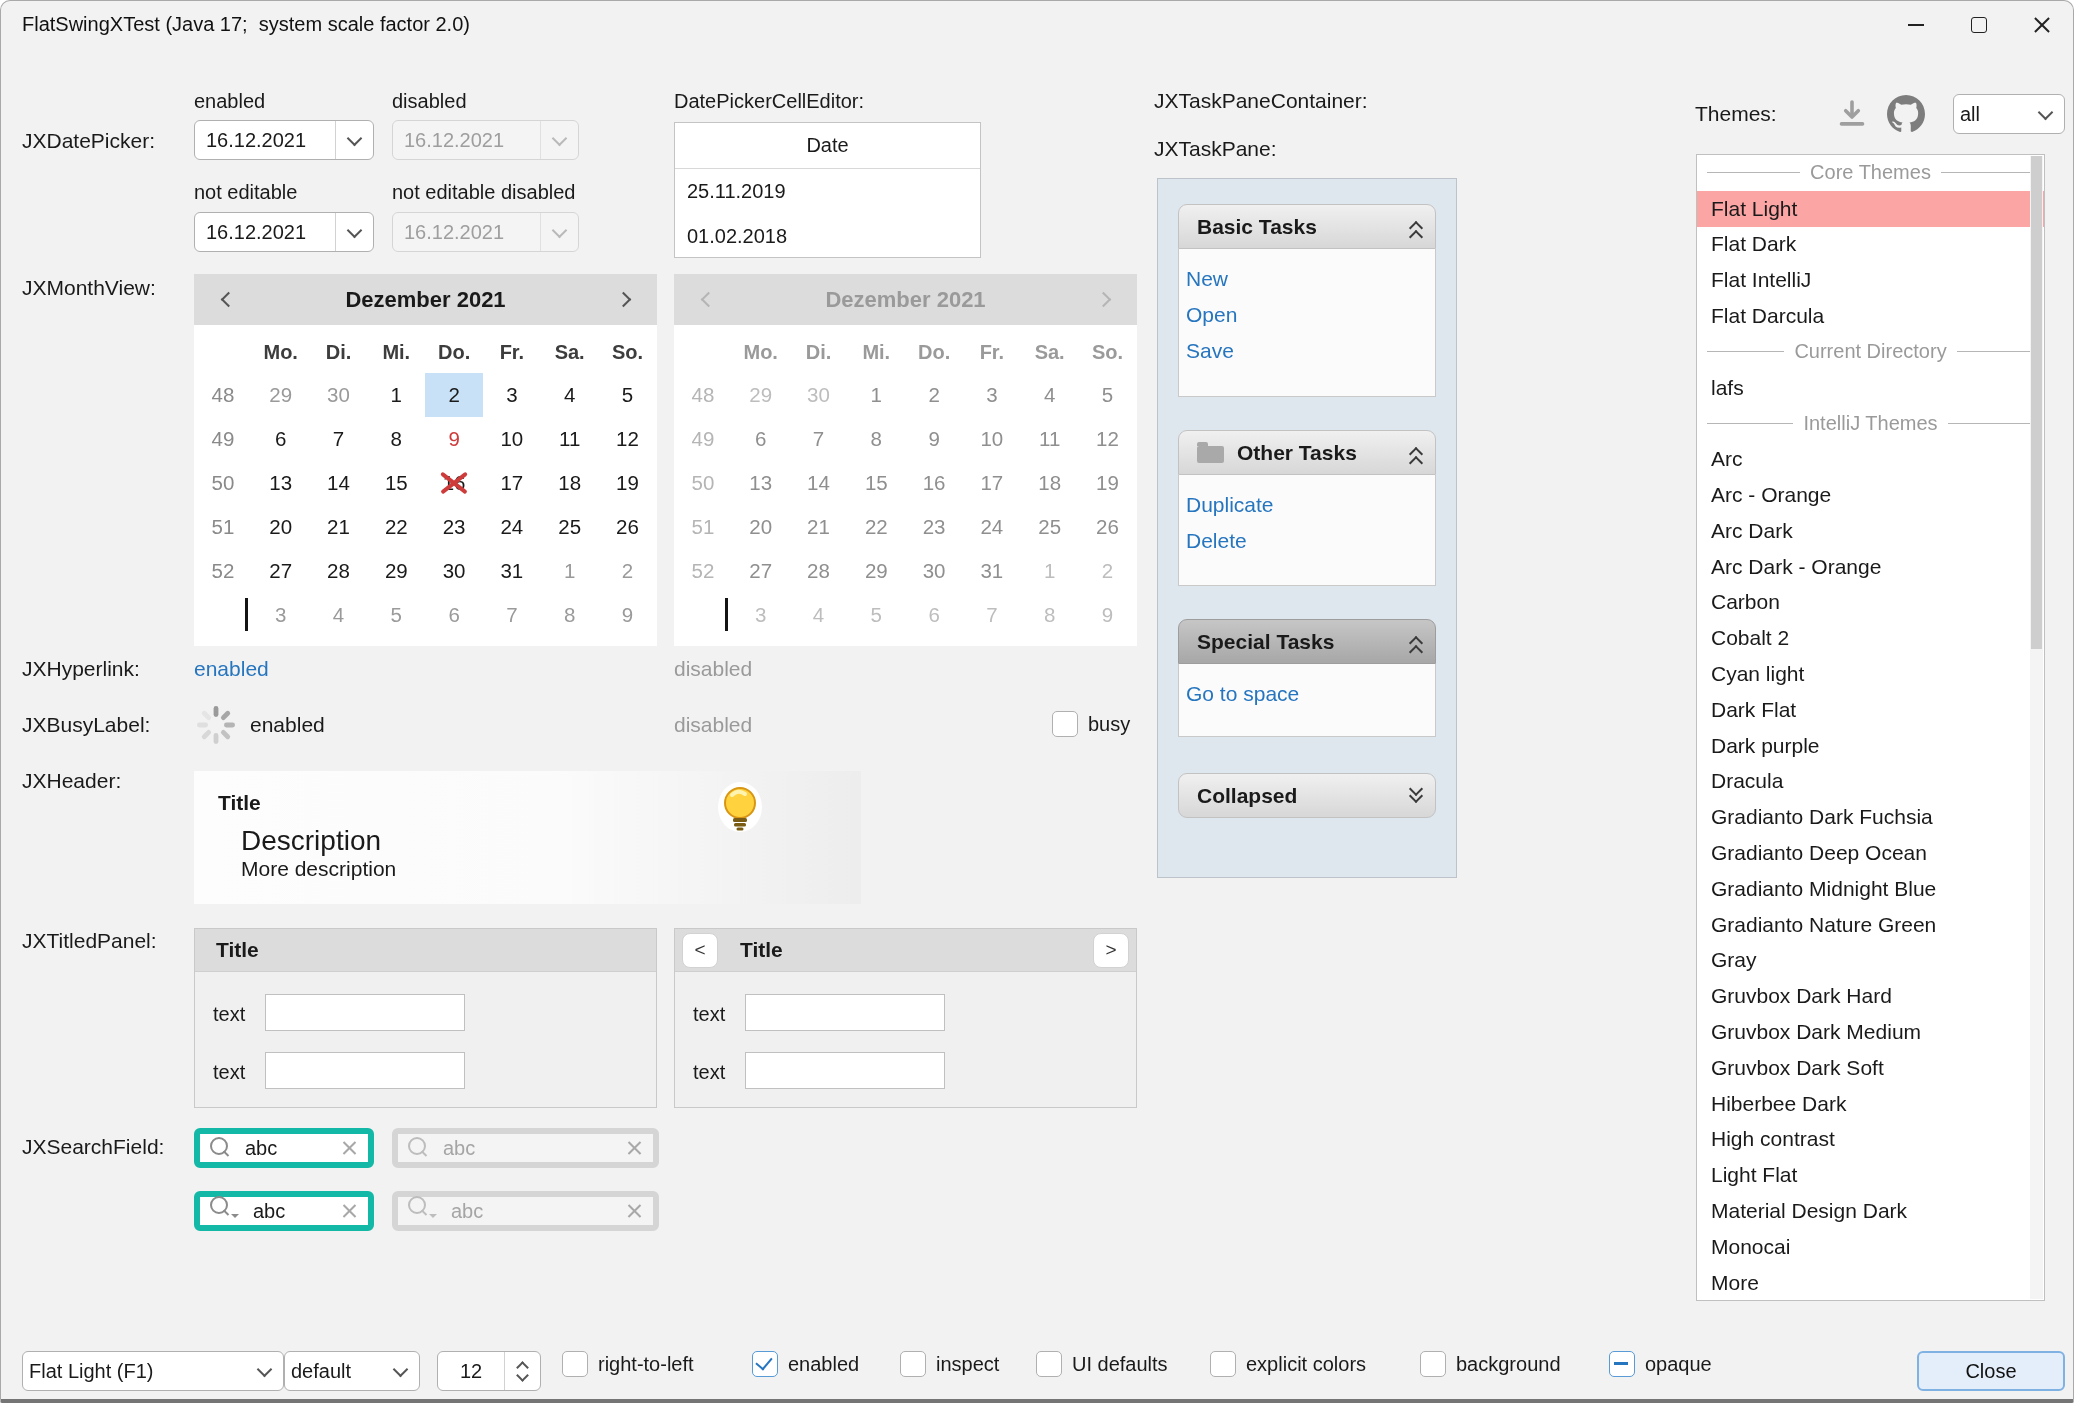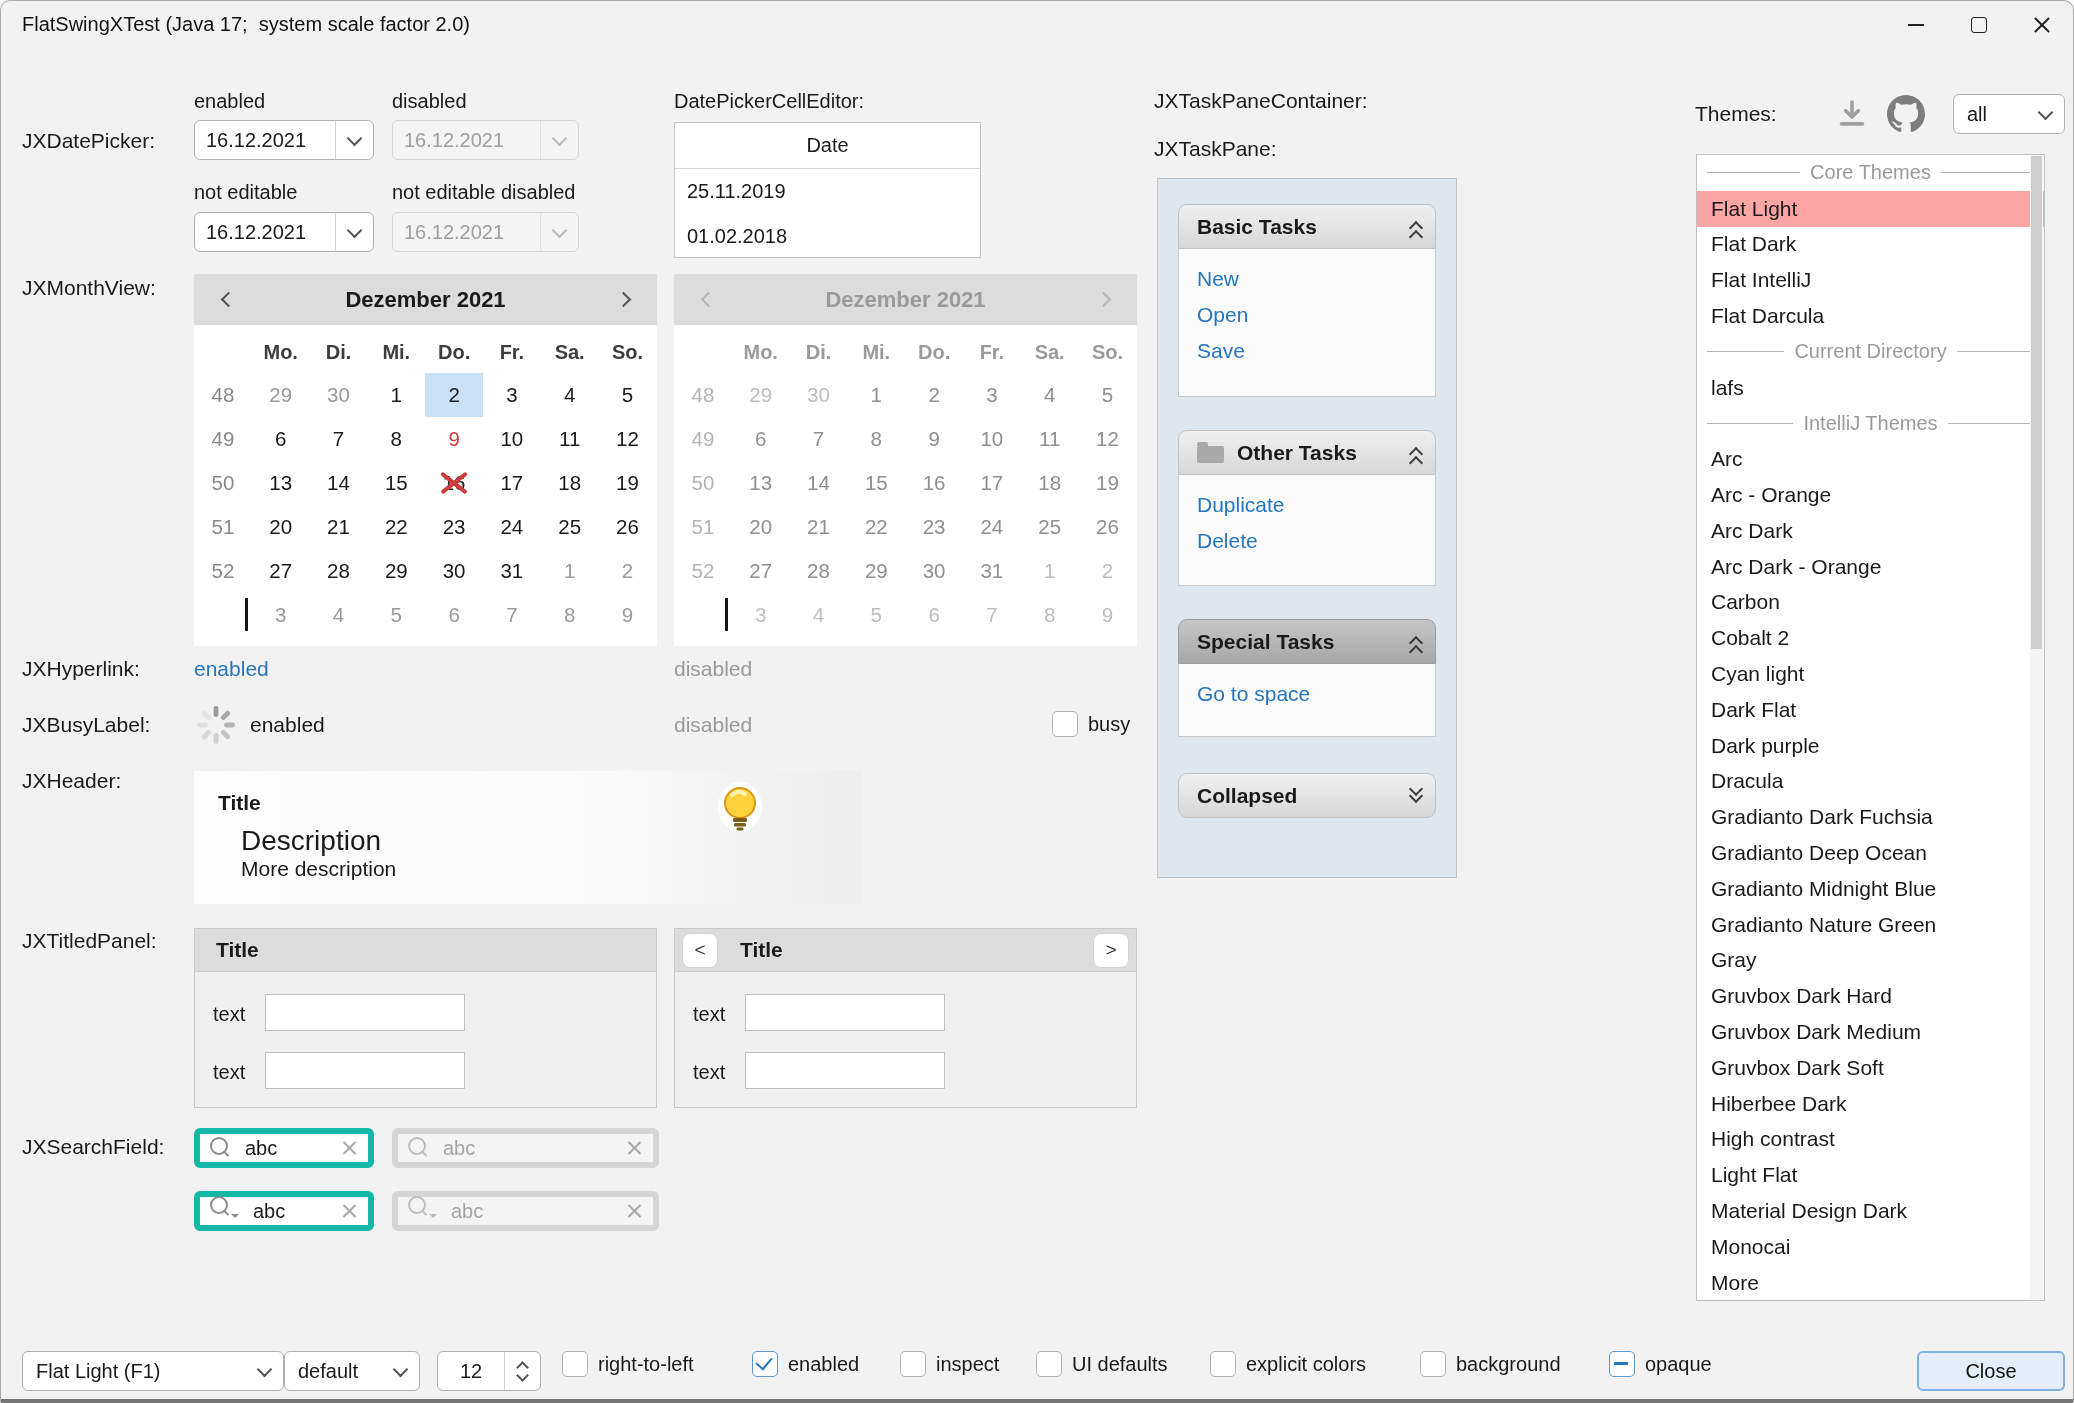--- a/index.html
+++ b/index.html
@@ -102,26 +102,26 @@
   .tpc{position:absolute;left:1156px;top:177px;width:300px;height:700px;background:#dfe7ee;border:1px solid #bcc3ca;box-sizing:border-box;}
   .pane{position:absolute;left:1177px;width:258px;}
   .pane-head{height:45px;background:linear-gradient(#f0f0f0,#d7d7d7);border:1px solid #c2c2c2;border-radius:9px 9px 0 0;display:flex;align-items:center;padding:0 14px 0 18px;box-sizing:border-box;}
   .pane.special .pane-head{background:linear-gradient(#c6c6c6,#a7a7a7);border-color:#9d9d9d;}
   .pane.collapsed .pane-head{border-radius:9px;}
   .pane-title{font-size:21px;font-weight:bold;}
   .dchev{margin-left:auto;display:flex;flex-direction:column;align-items:center;}
   .dchev .chev{width:8px;height:8px;border-width:0 2.4px 2.4px 0;border-color:#3a3a3a;}
   .dchev .chev.up{margin:5px 0 -6px 0;}
   .dchev .chev.down{margin:-5px 0 2px 0;}
-  .pane-body{background:#fbfbfb;border:1px solid #c9c9c9;border-top:none;box-sizing:border-box;padding:12px 0 0 18px;}
+  .pane-body{background:#fbfbfb;border:1px solid #c9c9c9;border-top:none;box-sizing:border-box;padding:12px 0 0 7px;}
   .pane-link{font-size:21px;line-height:36px;color:#2675bf;}
   .foldericon{position:relative;width:27px;height:17px;background:#a9a9a9;border-radius:2px;margin-right:13px;margin-top:3px;}
   .foldericon::before{content:'';position:absolute;left:0;top:-4px;width:11px;height:4px;background:#a9a9a9;border-radius:2px 2px 0 0;}
   
-  .combo{position:absolute;height:40px;background:#fff;border:1px solid #b0b0b0;border-radius:6px;display:flex;align-items:center;font-size:20px;padding-left:13px;box-sizing:border-box;}
+  .combo{position:absolute;height:40px;background:#fff;border:1px solid #b0b0b0;border-radius:6px;display:flex;align-items:center;font-size:20px;padding-left:6px;box-sizing:border-box;}
   .combo .chev{margin-left:auto;margin-right:13px;}
   .themelist{position:absolute;left:1695px;top:153px;width:349px;height:1147px;background:#fff;border:1px solid #c0c0c0;box-sizing:border-box;overflow:hidden;}
   .th-row{height:35.8px;display:flex;align-items:center;padding-left:14px;font-size:21px;box-sizing:border-box;}
   .th-row.selected{background:#fca5a5;}
   .th-sec{height:35.8px;display:flex;align-items:center;gap:10px;color:#9a9a9a;font-size:20px;padding:0 10px;box-sizing:border-box;}
   .th-sec .line{flex:1;height:1px;background:#b6b6b6;}
   .sbar{position:absolute;right:1px;top:1px;width:13px;height:1143px;background:#f4f4f4;}
   .sthumb{position:absolute;left:1px;top:0;width:11px;height:493px;background:#cecece;}
   
   .spin{position:absolute;left:436px;top:1350px;width:104px;height:40px;background:#fff;border:1px solid #b0b0b0;border-radius:6px;display:flex;box-sizing:border-box;}

